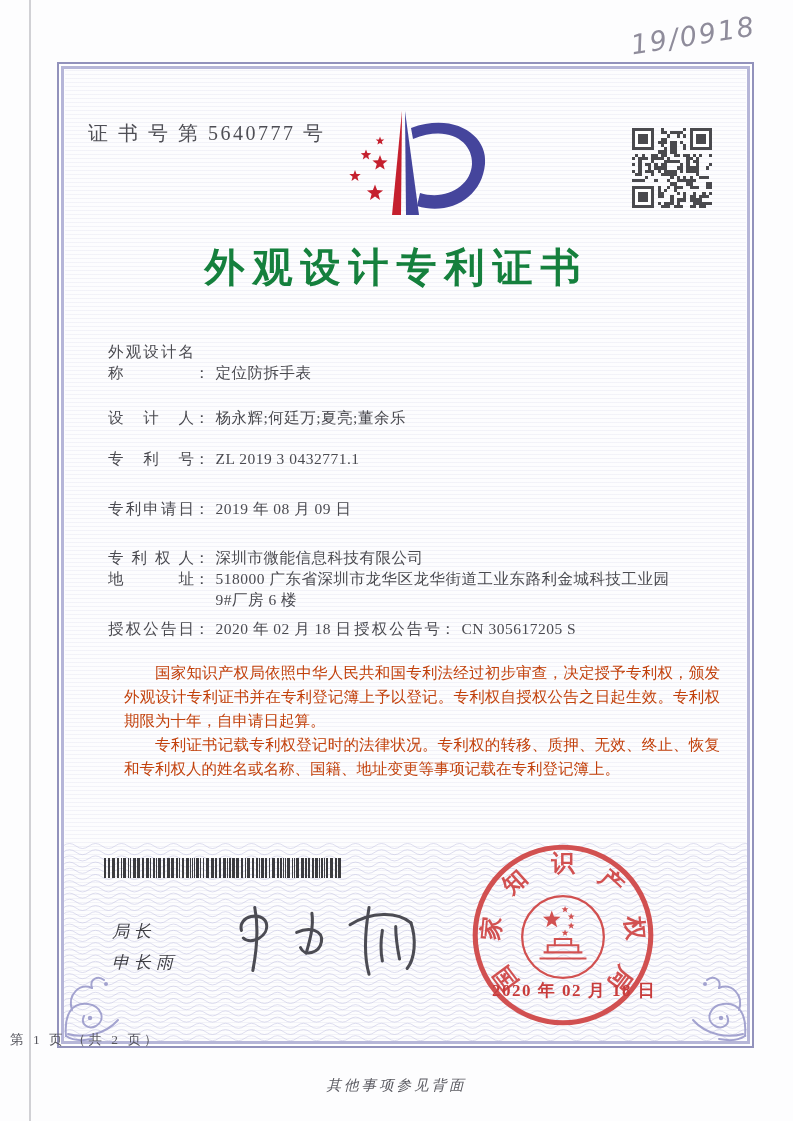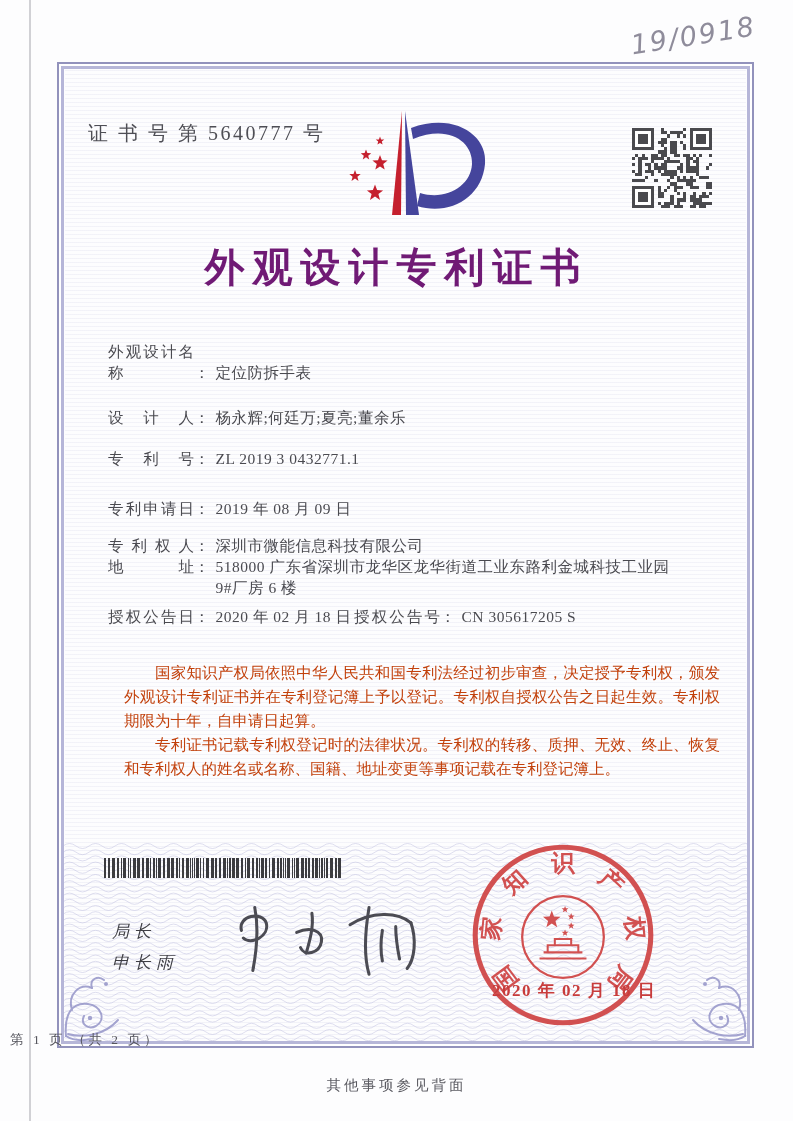--- a/index.html
+++ b/index.html
@@ -24,26 +24,26 @@
   .annotation{
     position:absolute;left:630px;top:18px;width:150px;
     font-family:"DejaVu Sans",sans-serif;font-style:italic;font-size:27px;color:#8f8c9b;
     transform:rotate(-9deg);letter-spacing:2px;
   }
   .cert-no{position:absolute;left:88px;top:120px;font-size:20px;letter-spacing:2.5px;color:#4e4e55;}
   .logo{position:absolute;left:345px;top:106px;}
   .qr{position:absolute;left:632px;top:128px;width:80px;height:80px;}
   .title{
     position:absolute;left:0;top:240px;width:793px;text-align:center;
-    font-size:40px;font-weight:bold;letter-spacing:8px;color:#701a75;
+    font-size:40px;font-weight:bold;letter-spacing:8px;color:#15803d;
   }
   .fields{position:absolute;left:108px;top:341px;width:600px;font-size:15.5px;color:#4a4a50;}
   .row{line-height:21px;position:relative;}
   .r0{margin-bottom:24px;} .r1{margin-bottom:20px;} .r2{margin-bottom:29px;}
-  .r3{margin-bottom:16px;} .r4{} .r5{margin-bottom:8px;}
+  .r3{margin-bottom:28px;} .r4{} .r5{margin-bottom:8px;}
   .row-flex{display:flex;}
   .flabel{display:inline-block;width:86px;text-align:justify;text-align-last:justify;flex:0 0 86px;}
   .colon{display:inline-block;margin-right:6px;}
   .fvalue{letter-spacing:.5px;}
   .addr-value{flex:1;max-width:470px;}
   .grant-no{position:absolute;left:246px;top:0;white-space:nowrap;}
   .body-text{
     position:absolute;left:124px;top:661px;width:596px;font-size:15.5px;line-height:24px;
     text-align:justify;color:#c2410c;
   }
@@ -55,21 +55,21 @@
   .seal-date{
     position:absolute;left:492px;top:979px;z-index:4;font-size:17px;letter-spacing:1.5px;
     color:#c83c3c;font-weight:bold;
   }
   .footer-page{
     position:absolute;left:10px;top:1031px;width:793px;
     font-size:13.5px;letter-spacing:3px;color:#56565e;
   }
   .back-note{
     position:absolute;left:0;top:1076px;width:793px;text-align:center;
-    font-size:14.5px;letter-spacing:3px;color:#5a5a61;
+    font-size:14.5px;letter-spacing:3px;color:#5a5a61;font-style:italic;
   }
 </style>
 </head>
 <body>
 
 <div class="page">
 
   <div class="page-edge"></div>
 
   <div class="annotation">19/0918</div>

